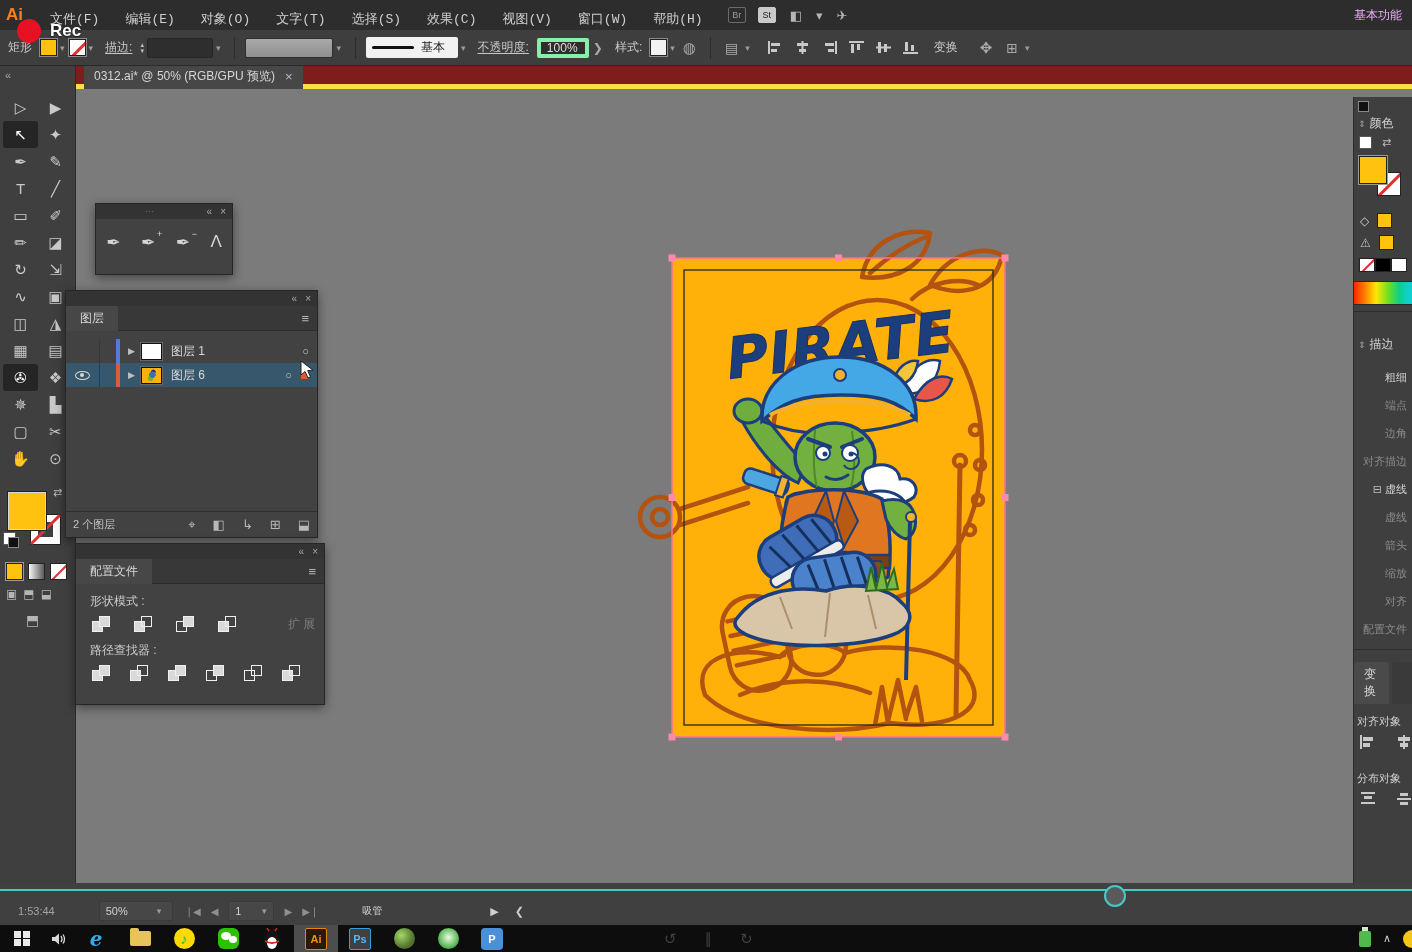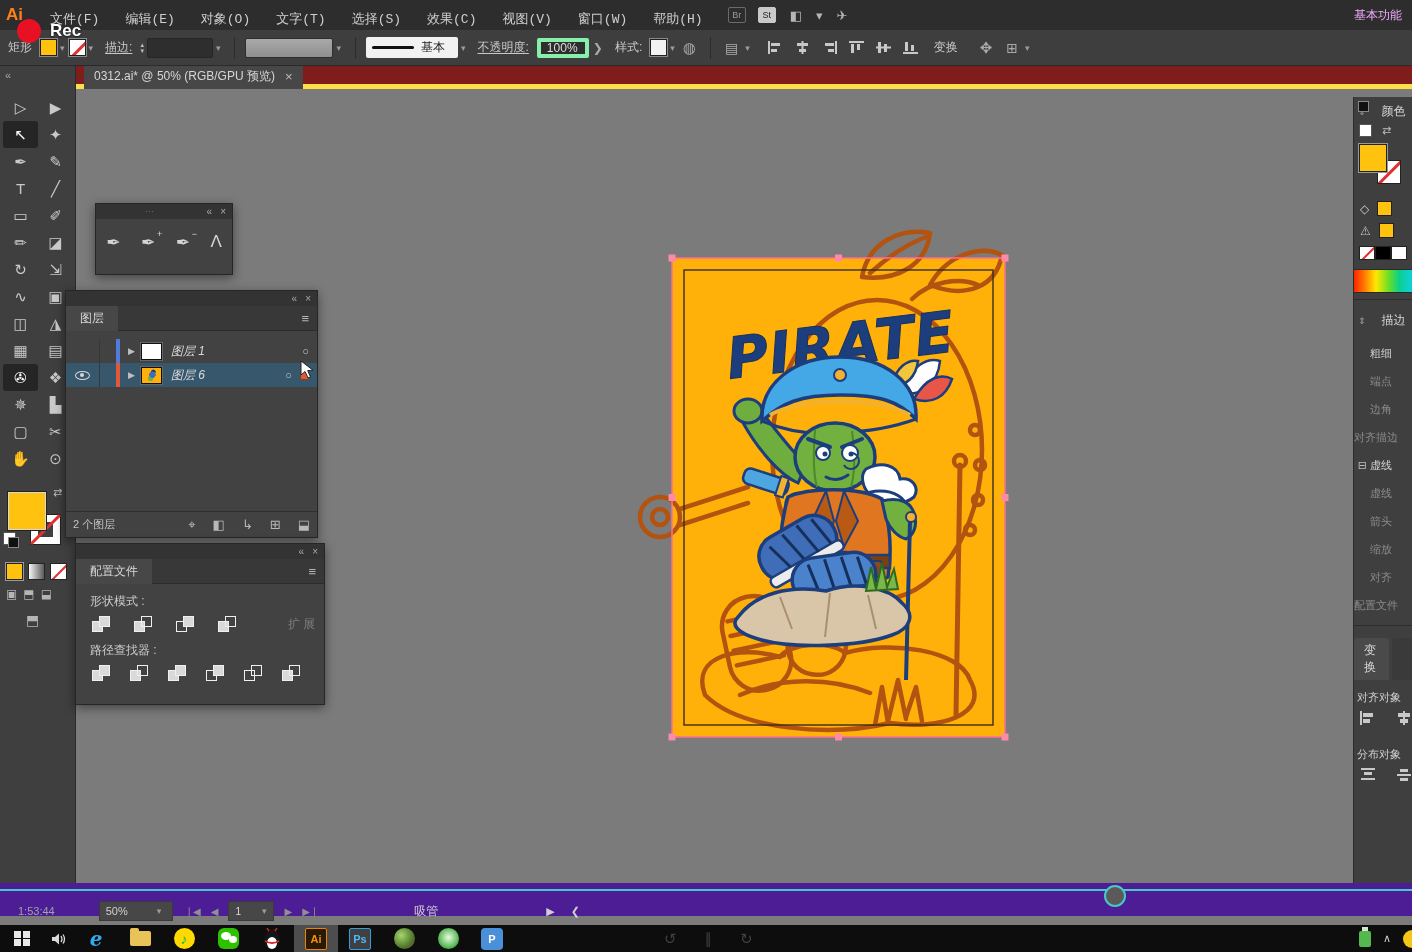--- a/index.html
+++ b/index.html
@@ -84,78 +84,78 @@
   .layerspanel { left:65px; top:290px; width:253px; height:248px; }
   .lrow { position:relative; height:24px; display:flex; align-items:center; font-size:12px; color:#d8d8d8; }
   .lrow.sel { background:#37586c; }
   .l-eyecell { width:34px; height:24px; border-right:1px solid #373737; display:flex; align-items:center; justify-content:center; }
   .eye { width:15px; height:9px; border:1.5px solid #d8d8d8; border-radius:50%; position:relative; }
   .eye::after { content:""; position:absolute; left:4px; top:1.5px; width:4px; height:4px; border-radius:50%; background:#d8d8d8; }
   .l-colorbar { width:4px; height:24px; margin-left:16px; }
   .l-exp { color:#c0c0c0; font-size:9px; margin:0 6px 0 8px; }
   .l-thumb { width:21px; height:17px; background:#fff; border:1px solid #111; outline:1px solid #666; }
   .l-thumb.art { background:#ffb10a; background-image:radial-gradient(circle at 55% 45%, #3f6db8 0 3px, transparent 3.5px), radial-gradient(circle at 45% 70%, #72b13f 0 2.5px, transparent 3px), radial-gradient(circle at 60% 25%, #1d3e7d 0 2px, transparent 2.5px); }
-  .l-name { margin-left:9px;font-style:italic; }
+  .l-name { margin-left:9px; }
   .l-target { margin-left:auto; margin-right:8px; color:#c9c9c9; font-size:11px; }
   .l-selbox { width:9px; height:9px; background:#e0593a; border:1px solid #742; margin-right:8px; border-radius:1px; }
   .lfooter { position:absolute; left:0; bottom:0; width:100%; height:26px; border-top:1px solid #2e2e2e; display:flex; align-items:center; font-size:11px; color:#c5c5c5; padding:0 7px; gap:0; }
   .lf-icons { margin-left:auto; display:flex; gap:17px; font-size:13px; color:#b8b8b8; }
 
   .pfpanel { left:75px; top:543px; width:250px; height:162px; }
   .pf-label { color:#c9c9c9; font-size:12px; margin:9px 0 6px 14px; }
   .pf-row { display:flex; align-items:center; gap:22px; margin-left:16px; }
   .pfi { position:relative; width:20px; height:17px; display:inline-block; }
   .pfi .bq { position:absolute; left:0; top:5px; width:11px; height:11px; background:#d9d9d9; border:1px solid #efefef; }
   .pfi .fq { position:absolute; left:7px; top:0px; width:11px; height:11px; background:#d9d9d9; border:1px solid #efefef; }
   .pfi.o .fq { background:transparent; }
   .pfi.ob .bq { background:transparent; }
   .pf-expand { color:#7d7d7d; font-size:12px; margin-left:28px; }
 
   
   .rightdock { left:1353px; top:97px; width:59px; height:786px; background:#3f3f3f; border-left:1px solid #2b2b2b; z-index:22; overflow:hidden; color:#c9c9c9; }
-  .rd-head { display:flex; align-items:center; gap:16px; font-size:12px; color:#d6d6d6; padding:6px 0 4px 4px; }
+  .rd-head { display:flex; align-items:center; gap:4px; font-size:12px; color:#d6d6d6; padding:18px 0 4px 4px; }
   .rd-head .updn { font-size:9px; color:#9f9f9f; }
   .rd-sep { height:1px; background:#2d2d2d; margin:6px 0; }
   .cp-icons { display:flex; gap:10px; padding-left:5px; font-size:11px; color:#bbb; }
   .cp-fs { position:relative; height:52px; margin-top:5px; }
   .cp-fill { position:absolute; left:5px; top:2px; width:28px; height:28px; background:#ffc20e; border:1px solid #222; outline:1px solid #999; z-index:2; }
   .cp-none { position:absolute; left:23px; top:18px; width:24px; height:24px; background:#fff; border:1px solid #222; overflow:hidden; }
   .cp-none::after { content:""; position:absolute; left:-5px; top:10px; width:34px; height:2.5px; background:#e03030; transform:rotate(-45deg); }
   .cp-mini { display:flex; align-items:center; gap:8px; padding-left:6px; margin-top:7px; font-size:12px; }
   .cp-sw { width:15px; height:15px; background:#ffc20e; border:1px solid #222; }
   .cp-bw { display:flex; gap:0; margin:8px 0 0 5px; }
   .cp-bw i { width:16px; height:14px; border:1px solid #222; display:inline-block; }
   .bw-none { background:#fff; position:relative; overflow:hidden; }
   .bw-none::after { content:""; position:absolute; left:-4px; top:6px; width:24px; height:2px; background:#e03030; transform:rotate(-45deg); }
   .bw-k { background:#000; }
   .bw-w { background:#fff; }
   .spectrum { height:24px; margin-top:9px; background:linear-gradient(90deg,#ff2400,#ff7a00 18%,#ffe800 38%,#6adf25 60%,#0bd08a 78%,#0fcfd0 95%); border-top:1px solid #2a2a2a; border-bottom:1px solid #2a2a2a; }
-  .sp-row { font-size:11px; color:#d2d2d2; text-align:right; padding-right:20px; margin-top:13px; white-space:nowrap; }
+  .sp-row { font-size:11px; color:#d2d2d2; text-align:right; padding-right:5px; margin-top:13px; white-space:nowrap; }
   .sp-row.dim { color:#8a8a8a; }
   .sp-row .bx { color:#bdbdbd; }
   .rd-tabrow { display:flex; margin-top:12px; }
   .rd-tab { background:#4a4a4a; color:#d8d8d8; font-size:12px; padding:4px 10px; border-radius:3px 3px 0 0; }
   .rd-tab2 { background:#3a3a3a; width:14px; border-radius:3px 0 0 0; margin-left:3px; }
   .rd-lbl { font-size:11px; color:#cfcfcf; margin:10px 0 6px 3px; white-space:nowrap; }
   .rd-aicons { display:flex; gap:20px; padding-left:6px; }
 
   
   .canvas { left:76px; top:97px; width:1277px; height:786px; background:#7b7b7b; z-index:1; }
   .artsvg { left:630px; top:225px; z-index:5; }
 
   
-  .statusbar { left:0; top:883px; width:1412px; height:33px; background:#4c1d95; z-index:10; }
+  .statusbar { left:0; top:883px; width:1412px; height:42px; background:#404040; z-index:10; }
   .timeline { position:absolute; left:0; top:6px; width:1412px; height:2px; background:#49c8c8; }
   .tl-knob { position:absolute; left:1104px; top:-4px; width:22px; height:22px; border:2.5px solid #49c8c8; border-radius:50%; background:#5a5a5a; }
   .sb-row { position:absolute; left:0; top:16px; width:1412px; height:24px; display:flex; align-items:center; font-size:11px; color:#cfcfcf; }
   .sb-time { margin-left:18px; color:#9fa4a4; }
   .sb-zoom { margin-left:44px; width:74px; height:20px; background:#474747; border:1px solid #3a3a3a; display:flex; align-items:center; padding:0 6px; gap:26px; }
   .sb-nav { display:flex; align-items:center; gap:10px; margin-left:12px; color:#8f8f8f; font-size:10px; }
   .sb-ab { width:46px; height:20px; background:#474747; border:1px solid #3a3a3a; display:flex; align-items:center; padding:0 6px; gap:18px; color:#ddd; }
-  .sb-tool { margin-left:96px; color:#d0d0d0; font-size:12px; }
+  .sb-tool { margin-left:44px; color:#d0d0d0; font-size:10px; }
   .sb-play { margin-left:108px; color:#cfcfcf; font-size:11px; display:flex; gap:16px; }
 
   
   .taskbar { left:0; top:925px; width:1412px; height:27px; background:#0d0d0d; display:flex; align-items:center; z-index:50; }
   .tb-cell { width:44px; height:27px; display:flex; align-items:center; justify-content:center; }
   .tb-cell.active-app { background:#4d4d4d; }
   .winlogo { display:grid; grid-template-columns:7px 7px; gap:1.5px; }
   .winlogo i { width:7px; height:7px; background:#e8e8e8; }
   .edge-e { color:#38a9e8; font-weight:bold; font-size:20px; font-family:"DejaVu Serif",serif; font-style:italic; }
   .folder { width:21px; height:15px; background:#e8c35a; border-radius:2px; position:relative; }

